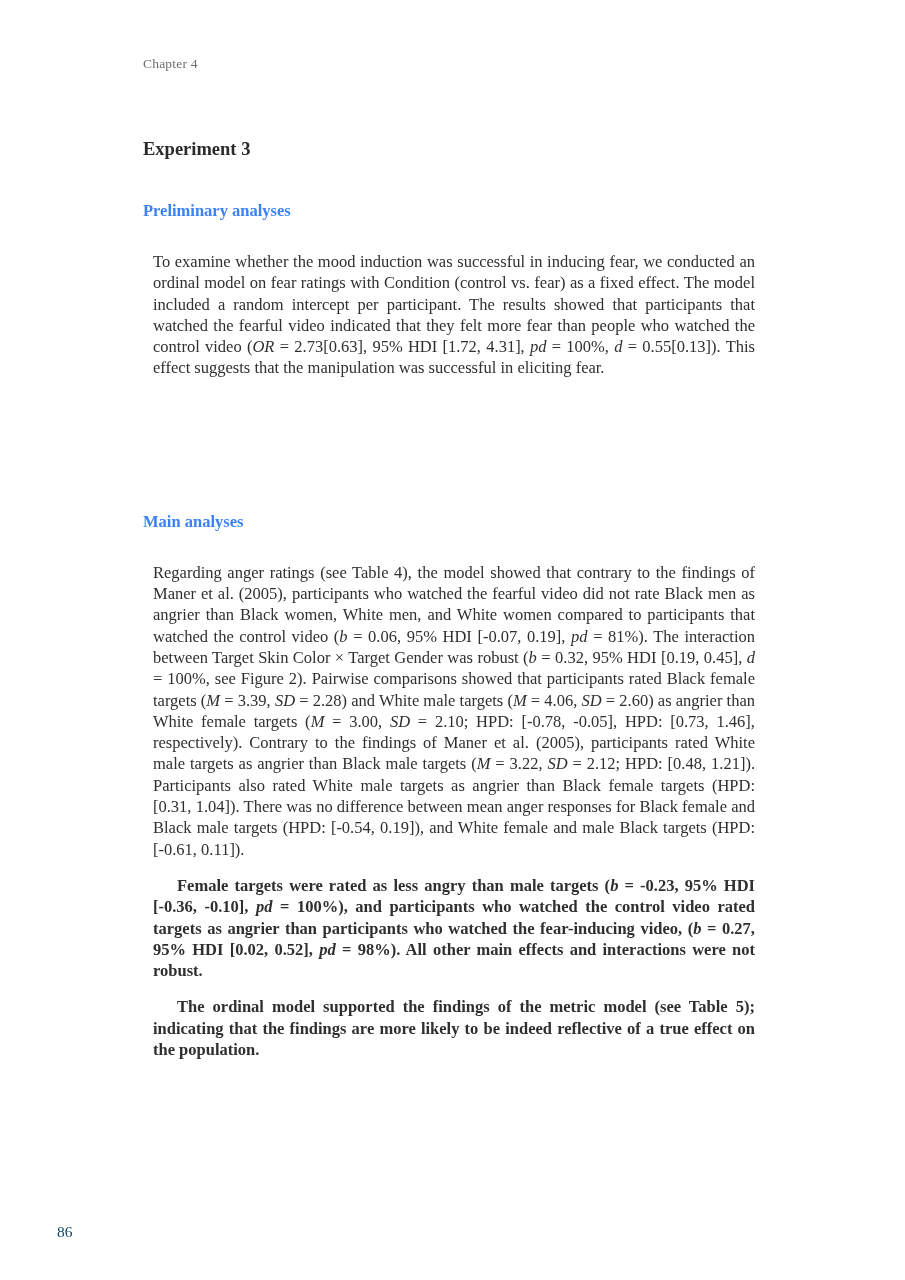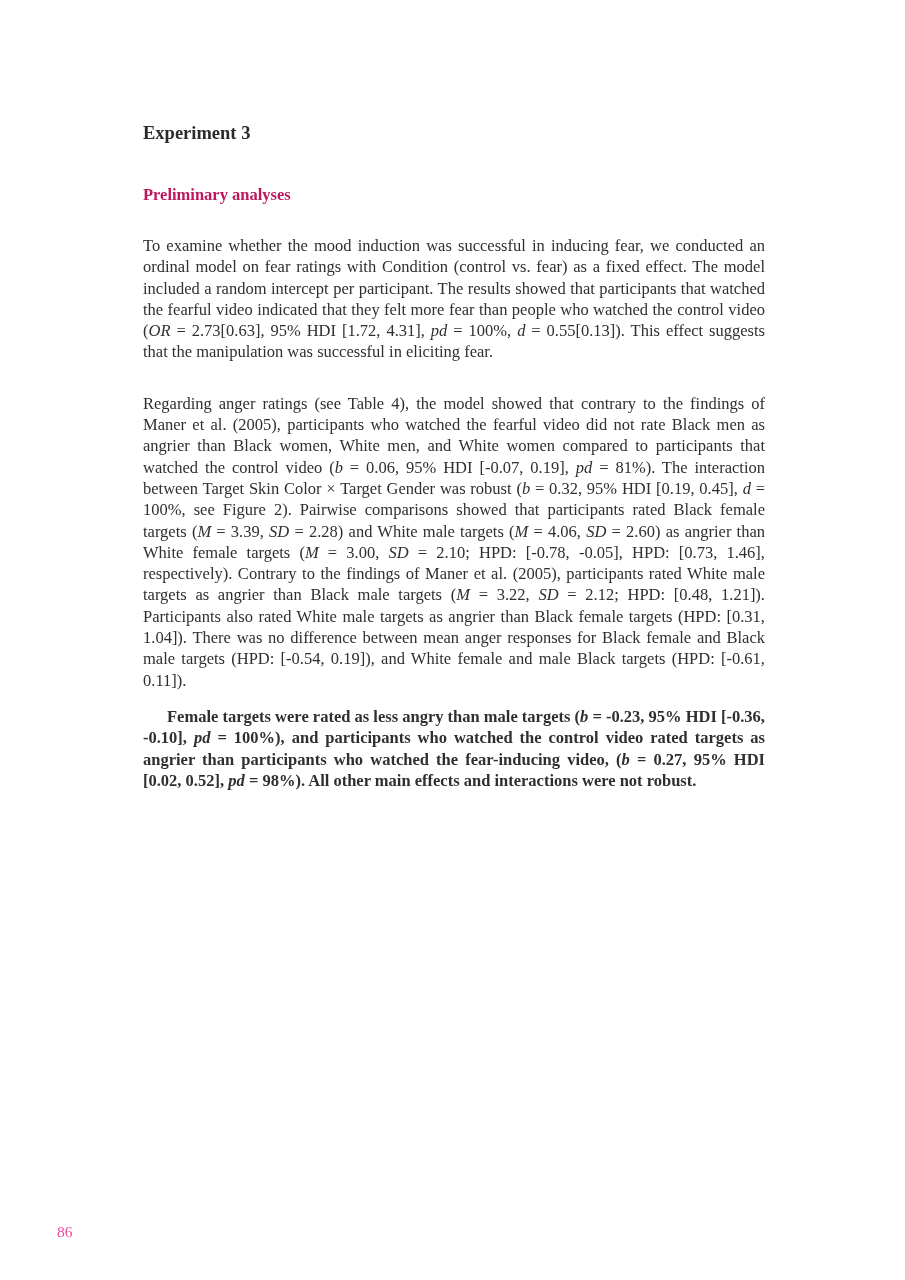--- a/index.html
+++ b/index.html
@@ -34,64 +34,67 @@
     font-size: 18.5px;
     line-height: 23px;
     font-weight: 700;
     color: #2b2b2b;
   }
   h2.doc-h2 {
     margin: 0;
     font-size: 16.5px;
     line-height: 21px;
     font-weight: 700;
-    color: #be185d;
+    color: #3b82f6;
   }
   h2.h2-prelim { margin-top: 39px; }
   h2.h2-main   { margin-top: 132px; }
   p.para {
-    margin: 0;
+    margin: 10px;
     font-size: 16.5px;
     line-height: 21.3px;
     text-align: justify;
     color: #2f2f2f;
   }
   p.para i { font-style: italic; }
   p.first-after-heading { margin-top: 30px; }
   p.indent {
     margin-top: 15px;
     text-indent: 24px;
     font-weight: bold;
   }
   .page-number {
     position: absolute;
     left: 57px;
     top: 1222px;
     font-size: 15.5px;
     line-height: 19px;
-    color: #ec4899;
+    color: #0c4a6e;
   }
 </style>
 </head>
 <body>
 
 <div class="page">
 
   <div class="body-text">
 
+    <div class="running-header">Chapter 4</div>
 
     <h1 class="doc-h1">Experiment 3</h1>
 
     <h2 class="doc-h2 h2-prelim">Preliminary analyses</h2>
 
     <p class="para first-after-heading"><span>To examine whether the mood induction was successful in inducing fear, we conducted an ordinal model on fear ratings with Condition (control vs. fear) as a fixed effect. The model included a random intercept per participant. The results showed that participants that watched the fearful video indicated that they felt more fear than people who watched the control video (</span><i>OR</i><span> = 2.73[0.63], 95% HDI [1.72, 4.31], </span><i>pd</i><span> = 100%, </span><i>d</i><span> = 0.55[0.13]). This effect suggests that the manipulation was successful in eliciting fear.</span></p>
 
+    <h2 class="doc-h2 h2-main">Main analyses</h2>
 
     <p class="para first-after-heading"><span>Regarding anger ratings (see Table 4), the model showed that contrary to the findings of Maner et al. (2005), participants who watched the fearful video did not rate Black men as angrier than Black women, White men, and White women compared to participants that watched the control video (</span><i>b</i><span> = 0.06, 95% HDI [-0.07, 0.19], </span><i>pd</i><span> = 81%). The interaction between Target Skin Color × Target Gender was robust (</span><i>b</i><span> = 0.32, 95% HDI [0.19, 0.45], </span><i>d</i><span> = 100%, see Figure 2). Pairwise comparisons showed that participants rated Black female targets (</span><i>M</i><span> = 3.39, </span><i>SD</i><span> = 2.28) and White male targets (</span><i>M</i><span> = 4.06, </span><i>SD</i><span> = 2.60) as angrier than White female targets (</span><i>M</i><span> = 3.00, </span><i>SD</i><span> = 2.10; HPD: [-0.78, -0.05], HPD: [0.73, 1.46], respectively). Contrary to the findings of Maner et al. (2005), participants rated White male targets as angrier than Black male targets (</span><i>M</i><span> = 3.22, </span><i>SD</i><span> = 2.12; HPD: [0.48, 1.21]). Participants also rated White male targets as angrier than Black female targets (HPD: [0.31, 1.04]). There was no difference between mean anger responses for Black female and Black male targets (HPD: [-0.54, 0.19]), and White female and male Black targets (HPD: [-0.61, 0.11]).</span></p>
 
     <p class="para indent"><span>Female targets were rated as less angry than male targets (</span><i>b</i><span> = -0.23, 95% HDI [-0.36, -0.10], </span><i>pd</i><span> = 100%), and participants who watched the control video rated targets as angrier than participants who watched the fear-inducing video, (</span><i>b</i><span> = 0.27, 95% HDI [0.02, 0.52], </span><i>pd</i><span> = 98%). All other main effects and interactions were not robust.</span></p>
 
+    <p class="para indent"><span>The ordinal model supported the findings of the metric model (see Table 5); indicating that the findings are more likely to be indeed reflective of a true effect on the population.</span></p>
 
   </div>
 
   <div class="page-number">86</div>
 
 </div>
 
 </body></html>

